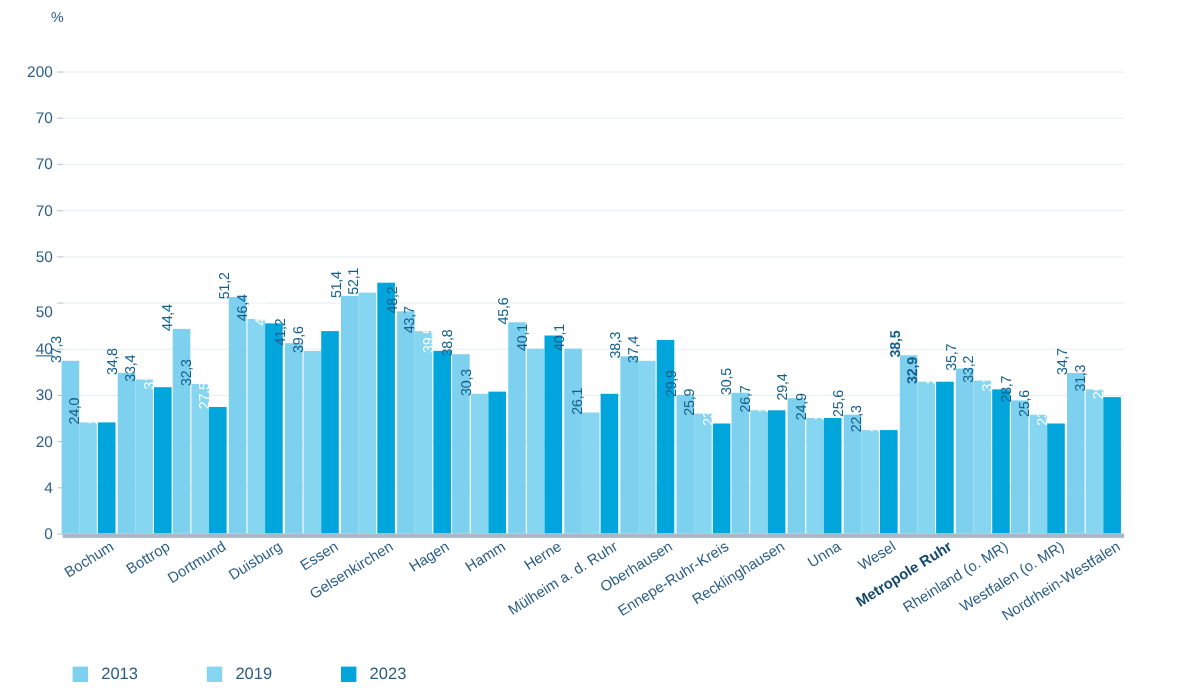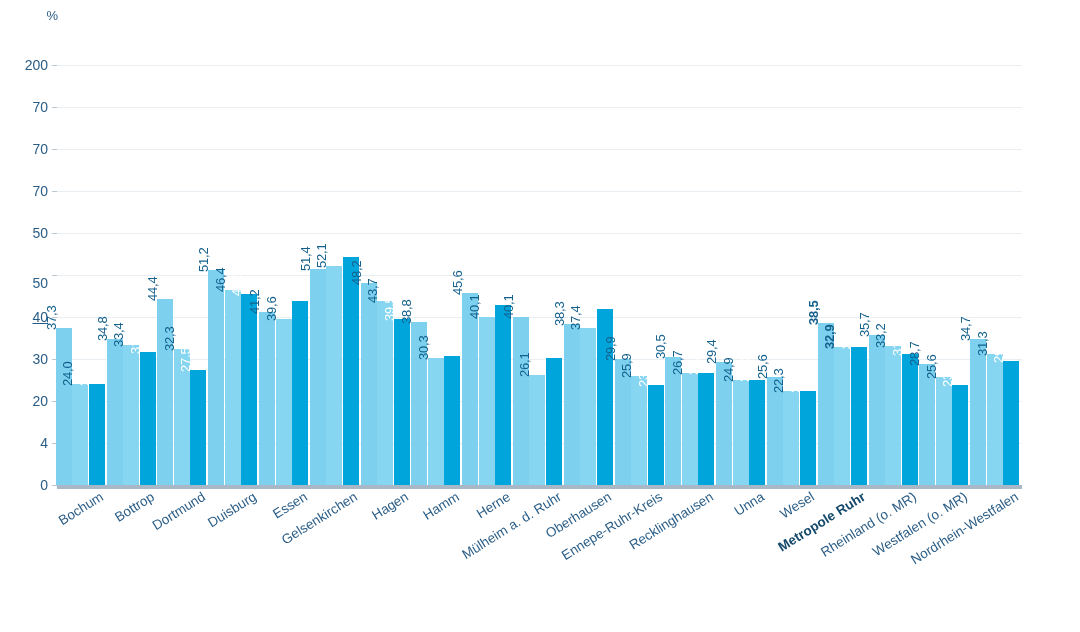--- a/index.html
+++ b/index.html
@@ -407,14 +407,28 @@
       <div class="xlab" style="left: 600.079px;">Ennepe-Ruhr-Kreis</div>
       <div class="xlab" style="left: 650.868px;">Recklinghausen</div>
       <div class="xlab" style="left: 701.658px;">Unna</div>
       <div class="xlab" style="left: 752.447px;">Wesel</div>
       <div class="xlab strong" style="left: 803.237px;">Metropole Ruhr</div>
       <div class="xlab" style="left: 854.026px;">Rheinland (o. MR)</div>
       <div class="xlab" style="left: 904.816px;">Westfalen (o. MR)</div>
       <div class="xlab" style="left: 955.605px;">Nordrhein-Westfalen</div>
     </div>
 
+  <div id="legend">
+      <div class="legend-item">
+        <span class="legend-swatch" style="background: rgb(126, 208, 239);"></span>
+        <span class="legend-label">2013</span>
+      </div>
+      <div class="legend-item">
+        <span class="legend-swatch" style="background: rgb(134, 214, 242);"></span>
+        <span class="legend-label">2019</span>
+      </div>
+      <div class="legend-item">
+        <span class="legend-swatch" style="background: rgb(0, 165, 220);"></span>
+        <span class="legend-label">2023</span>
+      </div>
+    </div>
 
 </div>
 
 </body></html>

